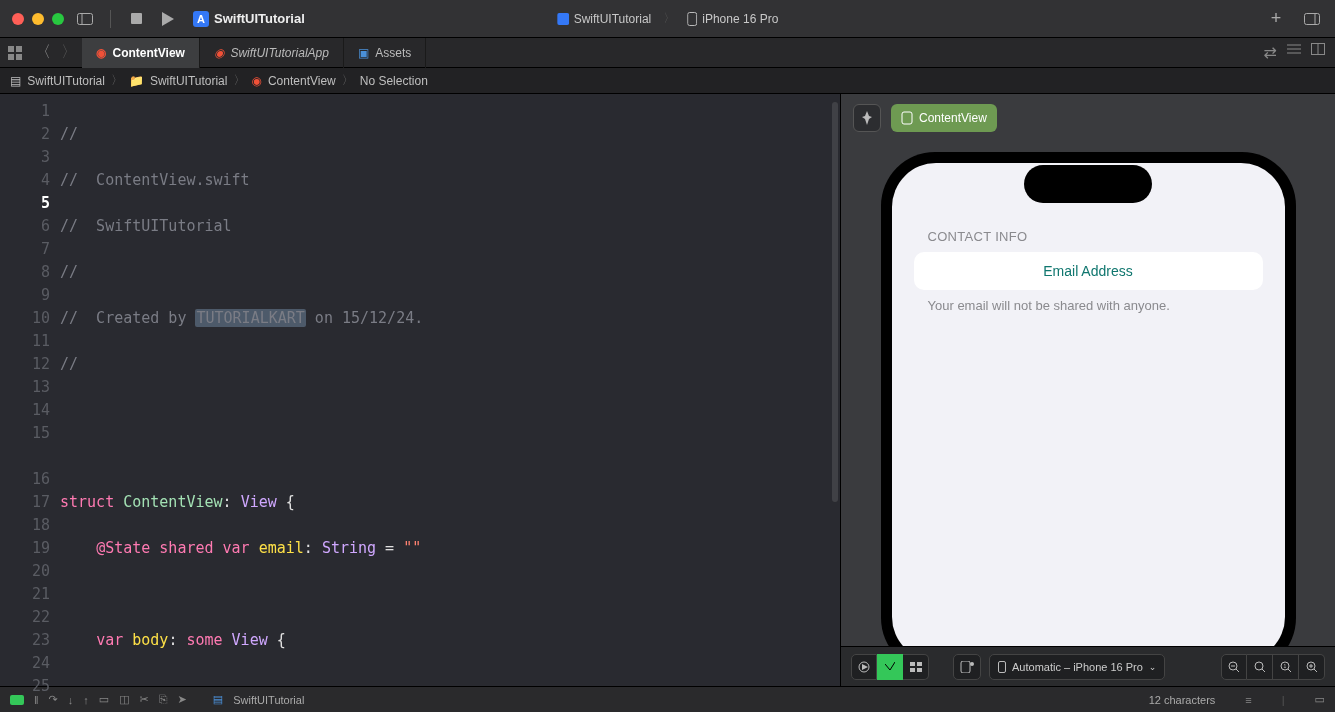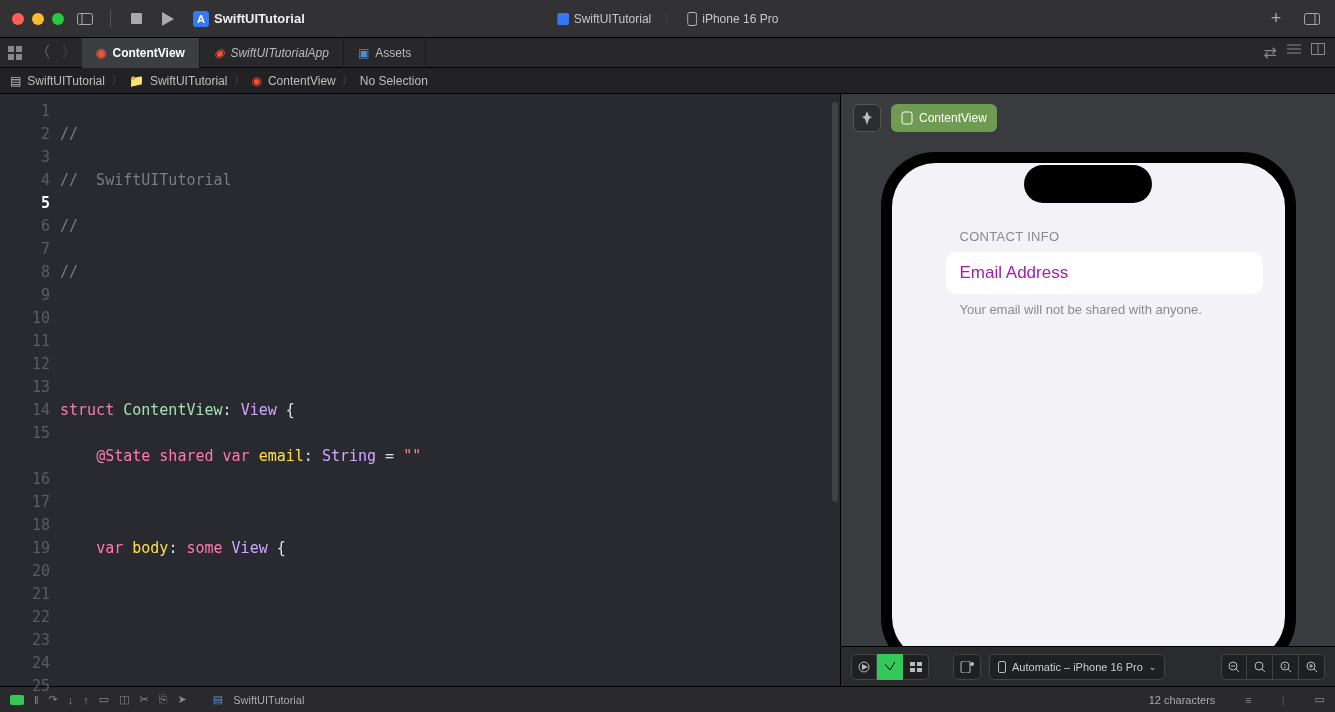--- a/index.html
+++ b/index.html
@@ -64,23 +64,23 @@
 
   
   .canvas { width:495px; background:#3a3b3e; border-left:1px solid #000; display:flex; flex-direction:column; position:relative; }
   .canvas-top { height:48px; display:flex; align-items:center; gap:10px; padding:0 12px; }
   .pin-btn { width:28px; height:28px; background:#2c2d30; border:1px solid #555; border-radius:6px; display:flex; align-items:center; justify-content:center; color:#bbb; font-size:14px; }
   .cv-chip { height:28px; background:#6e9a52; border-radius:6px; display:flex; align-items:center; gap:6px; padding:0 10px; color:#fff; font-size:12px; font-weight:500; }
   .phone-wrap { flex:1; display:flex; justify-content:center; padding-top:10px; overflow:hidden; }
   .phone { width:415px; height:520px; background:#000; border-radius:54px; padding:11px; position:relative; }
   .phone-screen { width:100%; height:100%; background:#f2f2f7; border-radius:44px; overflow:hidden; position:relative; }
   .notch { position:absolute; top:13px; left:50%; transform:translateX(-50%); width:128px; height:38px; background:#000; border-radius:20px; z-index:2; }
-  .form-content { padding-top:66px; padding-left:22px; padding-right:22px;margin-left:32px; }
+  .form-content { padding-top:66px; padding-left:22px; padding-right:22px; }
   .sect-header { font-size:13px; color:#8a8a8e; letter-spacing:0.3px; margin-bottom:8px; padding-left:14px; }
-  .field { background:#fff; border-radius:10px; padding:11px 14px; color:#a21caf; font-size:17px; }
+  .field { background:#fff; border-radius:10px; padding:11px 14px; color:#0f766e; font-size:14px;text-align:center; }
   .sect-footer { font-size:13px; color:#8a8a8e; margin-top:8px; padding-left:14px; }
   .canvas-bottom { position:absolute; bottom:0; left:0; right:0; height:40px; background:#2a2b2d; border-top:1px solid #000; display:flex; align-items:center; gap:8px; padding:0 10px; }
   .cb-btn { width:26px; height:26px; background:#1f2022; border:1px solid #444; border-radius:5px; display:flex; align-items:center; justify-content:center; color:#bbb; font-size:12px; }
   .cb-btn.green { background:#34c759; border-color:#34c759; color:#fff; }
   .cb-device { flex:0 0 auto; height:26px; background:#1f2022; border:1px solid #444; border-radius:5px; display:flex; align-items:center; gap:6px; padding:0 8px; color:#ccc; font-size:11px; }
   .cb-group { display:flex; gap:0; }
   .cb-group .cb-btn:first-child { border-radius:5px 0 0 5px; }
   .cb-group .cb-btn:nth-child(2) { border-radius:0; border-left:0; }
   .cb-group .cb-btn:last-child { border-radius:0 5px 5px 0; border-left:0; }
   .cb-spacer { flex:1; }
@@ -241,22 +241,24 @@
         <div class="ln">19</div>
       <div class="ln">20</div>
         <div class="ln">21</div>
         <div class="ln">22</div>
         <div class="ln">23</div>
       <div class="ln">24</div>
         <div class="ln">25</div>
     </div>
     <div class="code">
 <div class="row"><span class="c-com">//</span></div>
+<div class="row"><span class="c-com">//  ContentView.swift</span></div>
 <div class="row"><span class="c-com">//  SwiftUITutorial</span></div>
 <div class="row"><span class="c-com">//</span></div>
+<div class="row"><span class="c-com">//  Created by </span><span class="c-com hl">TUTORIALKART</span><span class="c-com"> on 15/12/24.</span></div>
 <div class="row"><span class="c-com">//</span></div>
 <div class="row"></div>
 <div class="row"></div>
 <div class="row"><span class="c-kw">struct</span> <span class="c-id">ContentView</span><span class="c-p">: </span><span class="c-type">View</span><span class="c-p"> {</span></div>
 <div class="row">    <span class="c-kw">@State</span> <span class="c-kw">shared</span> <span class="c-kw">var</span> <span class="c-prop">email</span><span class="c-p">: </span><span class="c-type">String</span><span class="c-p"> = </span><span class="c-str">""</span></div>
 <div class="row"></div>
 <div class="row">    <span class="c-kw">var</span> <span class="c-prop">body</span><span class="c-p">: </span><span class="c-kw">some</span> <span class="c-type">View</span><span class="c-p"> {</span></div>
 
 
 

